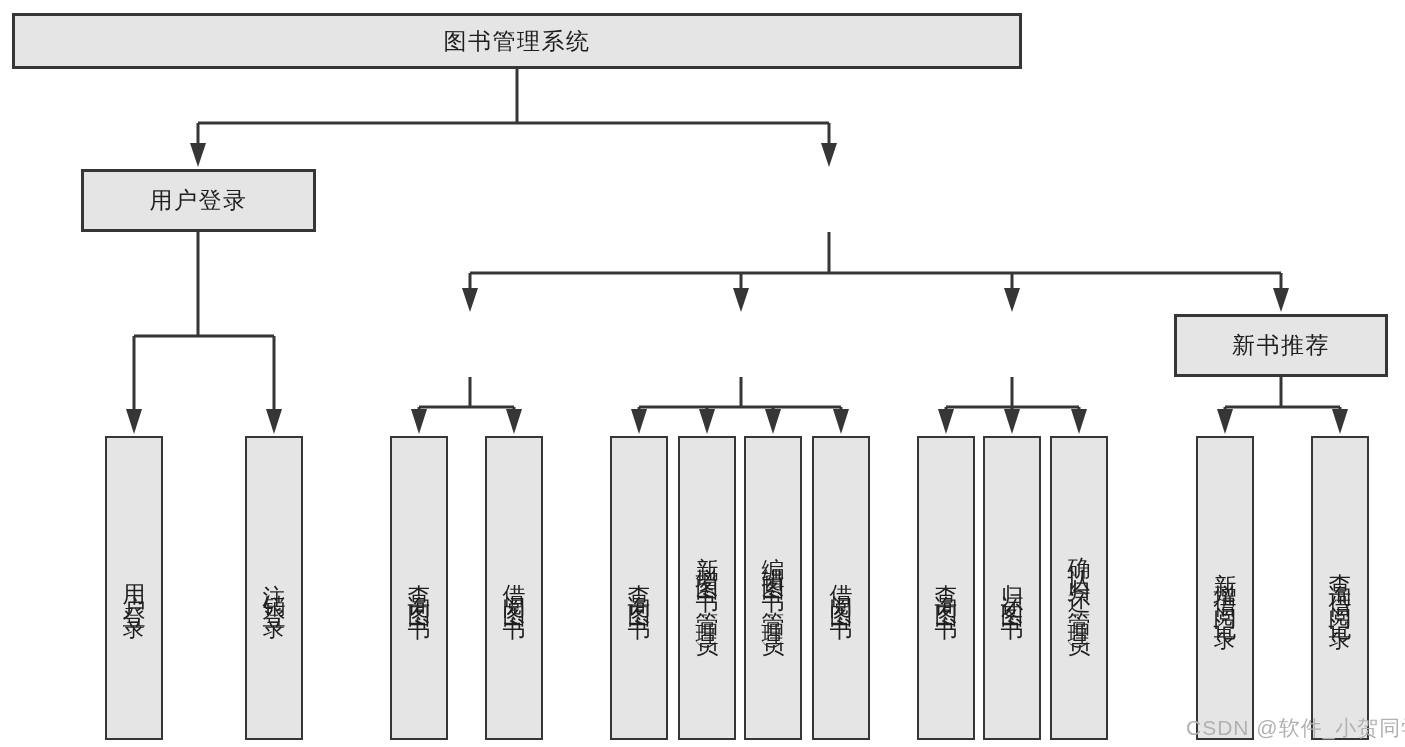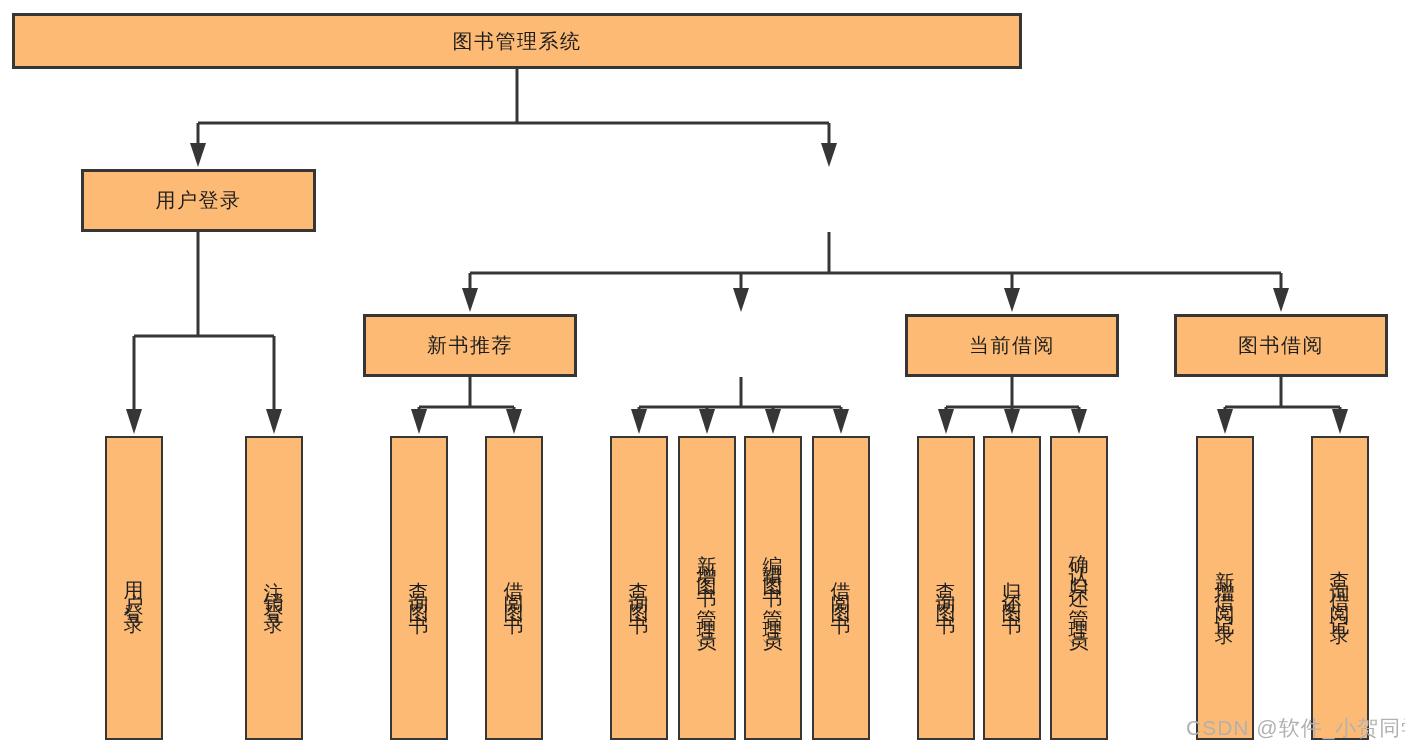--- a/index.html
+++ b/index.html
@@ -18,23 +18,23 @@
     color:var(--text);
     overflow:hidden;
   }
   svg.connectors{position:absolute;left:0;top:0;width:1405px;height:747px;}
   svg.connectors path{stroke:var(--line);stroke-width:3;fill:none;}
   svg.connectors polygon{fill:var(--line);}
   .node{
     position:absolute;
     box-sizing:border-box;
     border:3px solid var(--box-border);
-    background:#fdba74;
+    background:#e5e5e5;
     display:flex;align-items:center;justify-content:center;
-    font-size:20px;
+    font-size:23px;
     letter-spacing:1.5px;
     color:var(--text);
     z-index:2;
   }
   .node.leaf{border-width:2.5px;letter-spacing:0;}
   .vtext{
     writing-mode:vertical-rl;
     text-orientation:mixed;
     letter-spacing:11px;
     line-height:1;
@@ -95,28 +95,22 @@
   </svg>
 
   <div class="node l1" style="left:12px;top:13px;width:1010px;height:56px">
     <span>图书管理系统</span>
   </div>
 
   <div class="node l2" style="left:81px;top:169px;width:235px;height:63px">
     <span>用户登录</span>
   </div>
 
-  <div class="node l3" style="left:363px;top:314px;width:214px;height:63px">
+  <div class="node l3" style="left:1174px;top:314px;width:214px;height:63px">
     <span>新书推荐</span>
-  </div>
-  <div class="node l3" style="left:905px;top:314px;width:214px;height:63px">
-    <span>当前借阅</span>
-  </div>
-  <div class="node l3" style="left:1174px;top:314px;width:214px;height:63px">
-    <span>图书借阅</span>
   </div>
 
   <div class="node leaf" style="left:105px;top:436px;width:58px;height:304px">
     <span class="vtext">用户登录</span>
   </div>
   <div class="node leaf" style="left:245px;top:436px;width:58px;height:304px">
     <span class="vtext">注销登录</span>
   </div>
 
   <div class="node leaf" style="left:390px;top:436px;width:58px;height:304px">

